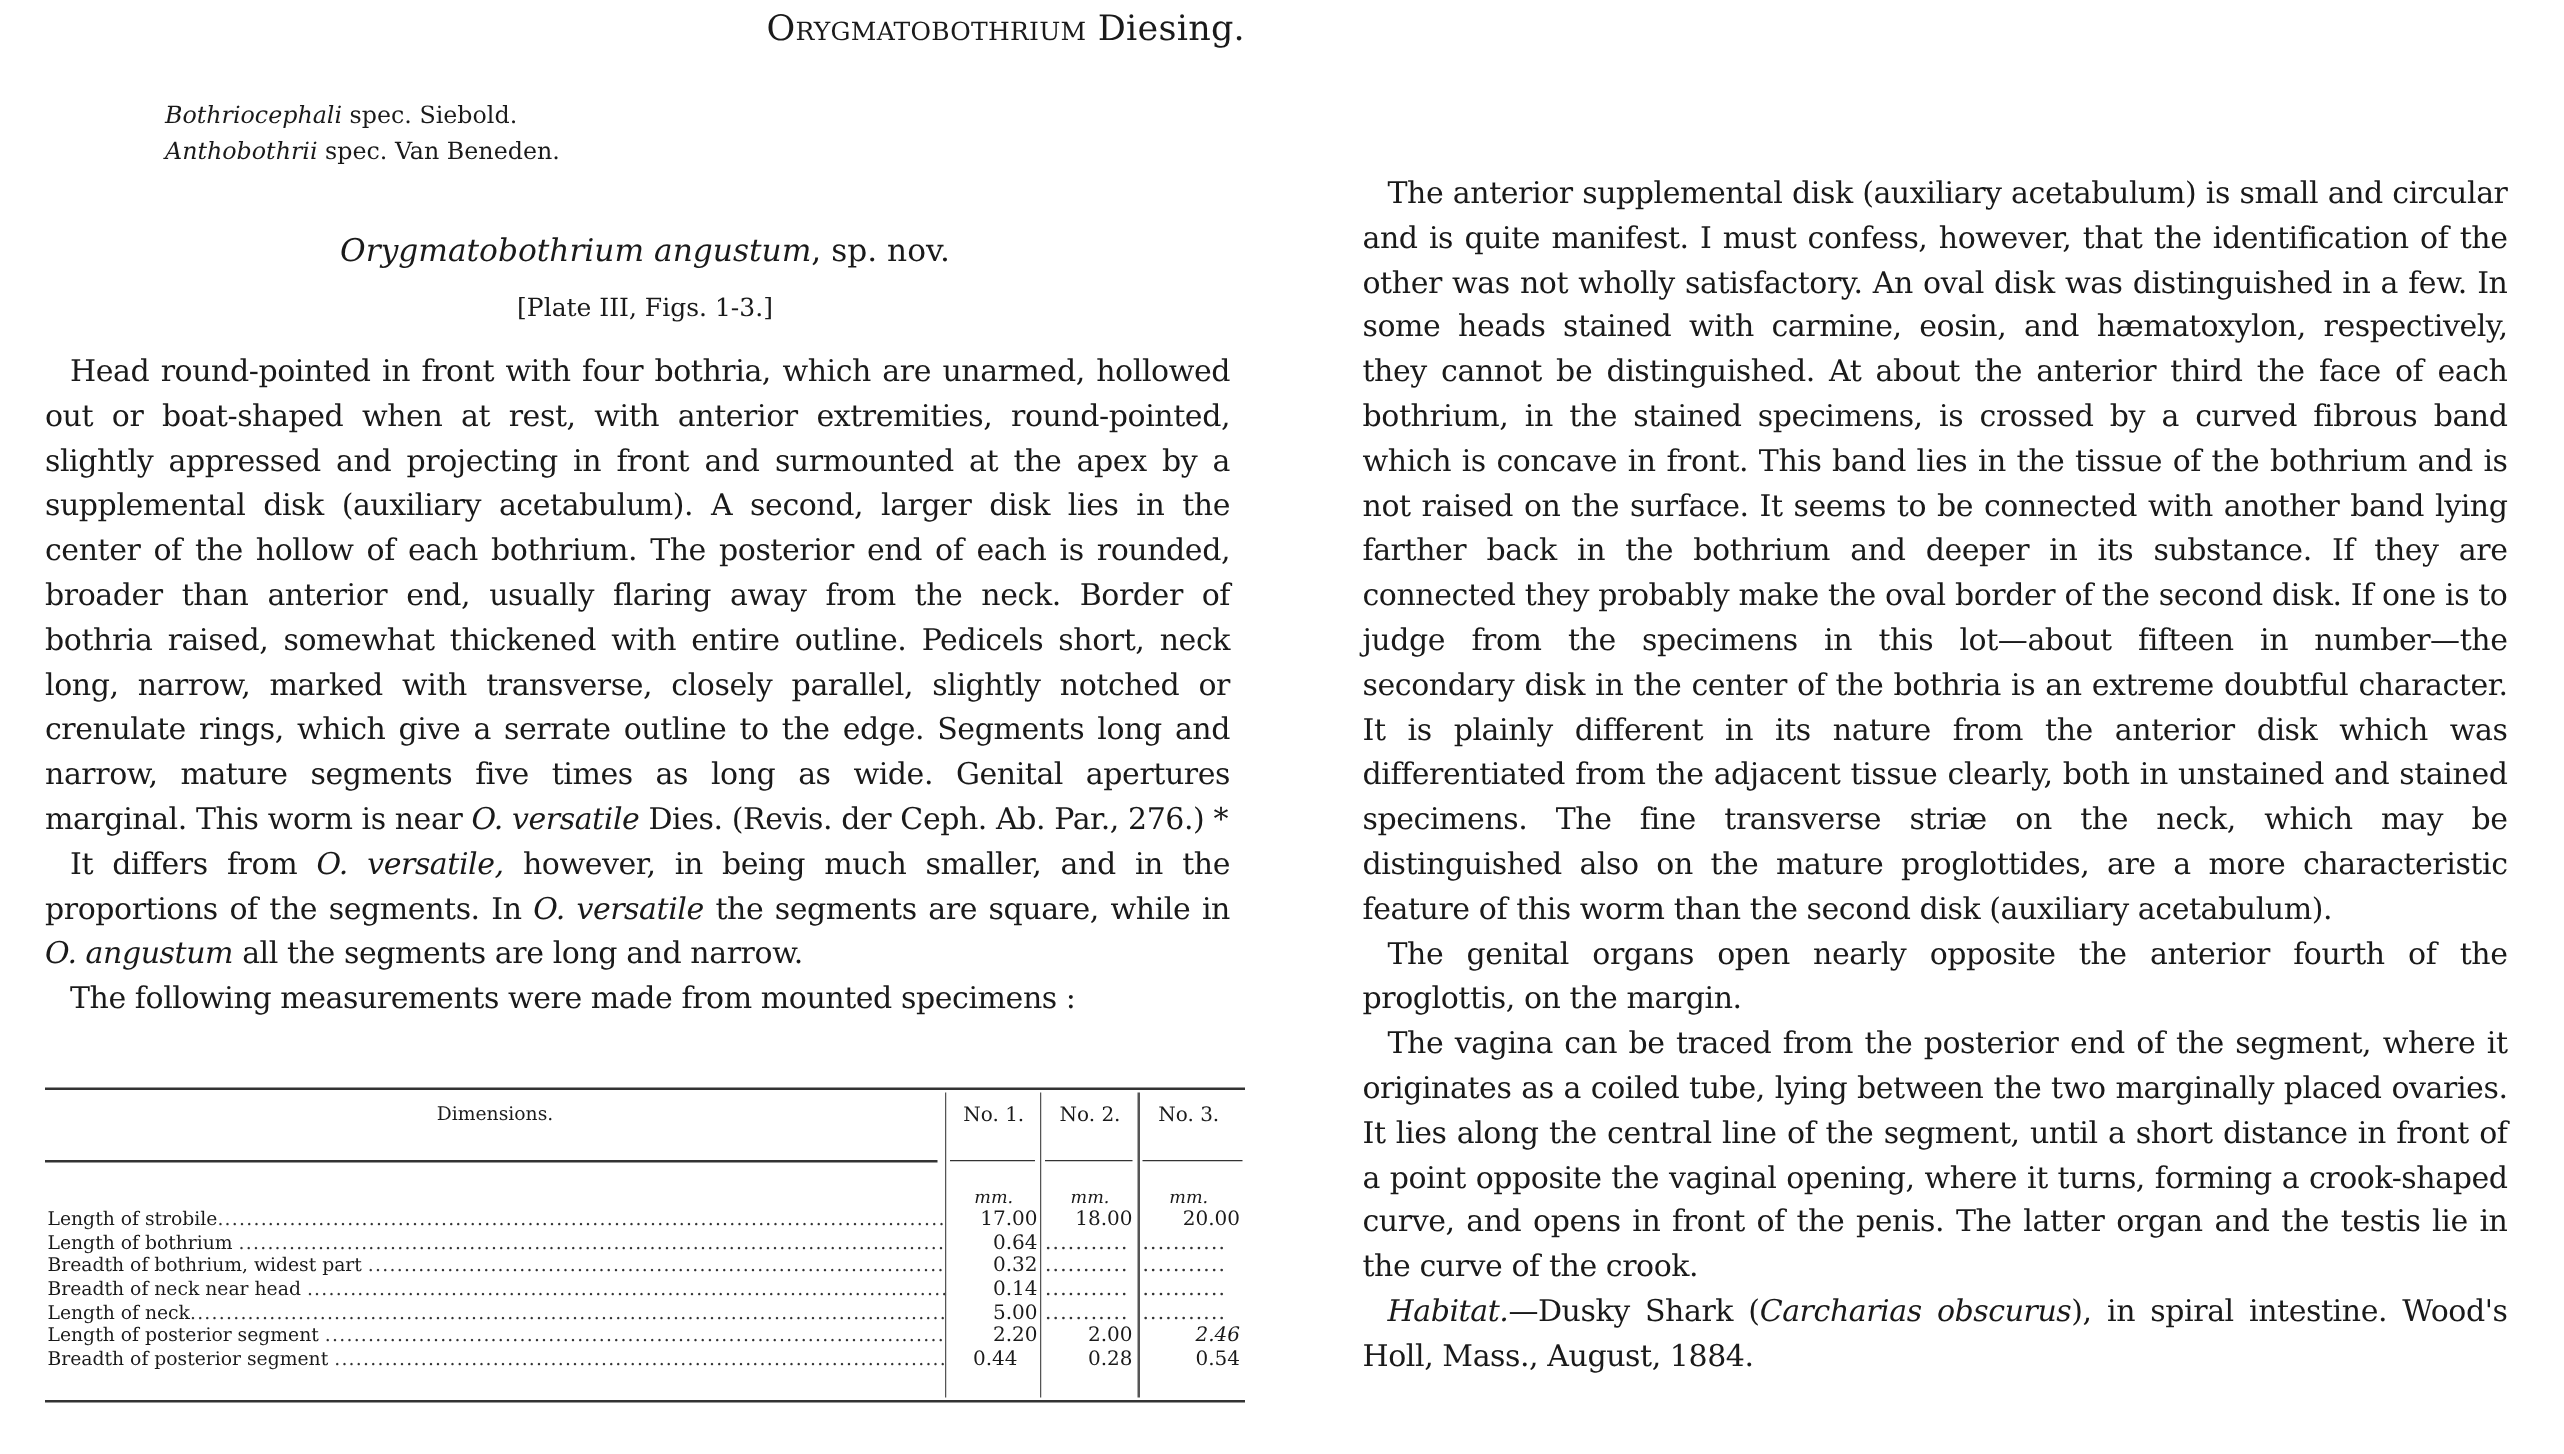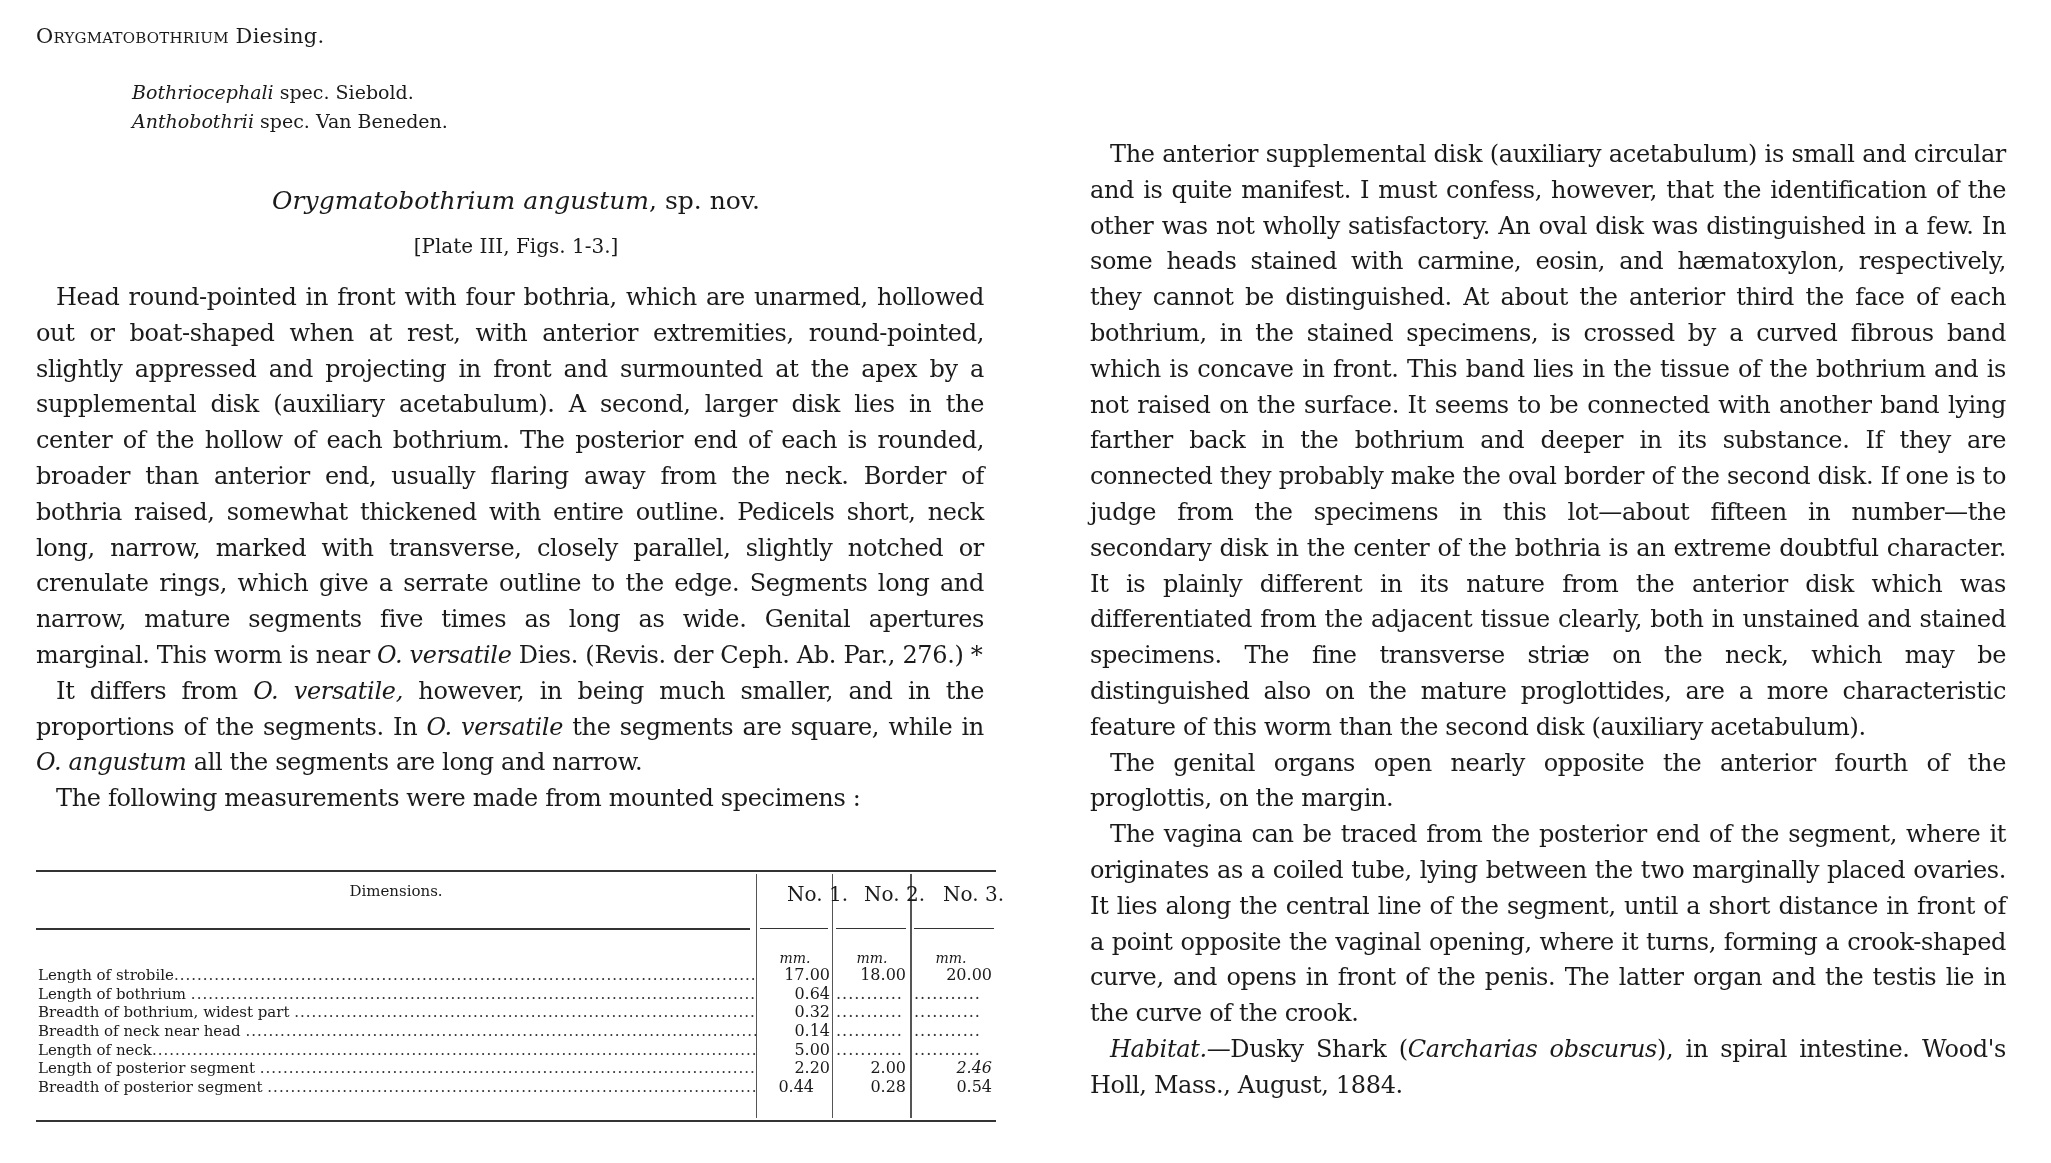--- a/index.html
+++ b/index.html
@@ -5,22 +5,22 @@
   html, body { margin: 0; padding: 0; background: #ffffff; }
   body {
     width: 2051px; height: 1163px; position: relative; overflow: hidden;
     font-family: "DejaVu Serif", "Liberation Serif", serif;
     color: #1a1a1a;
   }
   .col-left { position: absolute; left: 36px; top: 0; width: 960px; }
   .col-right { position: absolute; left: 1090px; top: 0; width: 916px; }
 
   .genus-title {
-    position: absolute; top: 24px; left: 0; width: 960px; text-align: left;
-    font-size: 21px; letter-spacing: 0.2px;
+    position: absolute; top: 6px; left: 0; width: 960px; text-align: right;
+    font-size: 28px; letter-spacing: 0.2px;
   }
   .genus-title .sc { font-variant: small-caps; }
   .synonyms { position: absolute; top: 78px; left: 96px; font-size: 19px; line-height: 28.5px; }
   .synonyms .it { font-style: italic; }
   .species-title {
     position: absolute; top: 186px; left: 0; width: 960px; text-align: center;
     font-size: 25px;
   }
   .species-title .it { font-style: italic; }
   .plate-ref {
@@ -37,21 +37,21 @@
   .measure-table {
     position: absolute; top: 870px; left: 0; width: 960px; height: 252px;
     font-size: 15px;
   }
   .rule { position: absolute; left: 0; height: 2px; background: #333; }
   .rule.top { top: 0; width: 960px; }
   .rule.bottom { top: 250px; width: 960px; }
   .rule.header { top: 58px; height: 2px; }
   .vline { position: absolute; top: 4px; height: 244px; width: 1px; background: #555; }
   .th-dim { position: absolute; top: 12px; left: 0; width: 720px; text-align: center; font-size: 15px; }
-  .th-no { position: absolute; top: 12px; width: 74px; text-align: left; font-size: 20px; padding-left: 29px; }
+  .th-no { position: absolute; top: 12px; width: 74px; text-align: center; font-size: 16px; }
   .unit { position: absolute; top: 80px; width: 74px; text-align: center; font-style: italic; font-size: 14px; }
   .rows { position: absolute; top: 96px; left: 0; width: 960px; }
   .row { position: relative; height: 18.7px; line-height: 18.7px; }
   .row .label {
     position: absolute; left: 2px; width: 718px; overflow: hidden; white-space: nowrap; font-size: 15px;
   }
   .row .label .dots { letter-spacing: 1px; color: #333; }
   .row .val { position: absolute; width: 70px; text-align: right; font-size: 16px; white-space: nowrap; overflow: hidden; }
   .row .val.empty { text-align: left; letter-spacing: 1px; color: #333; }
 </style>

